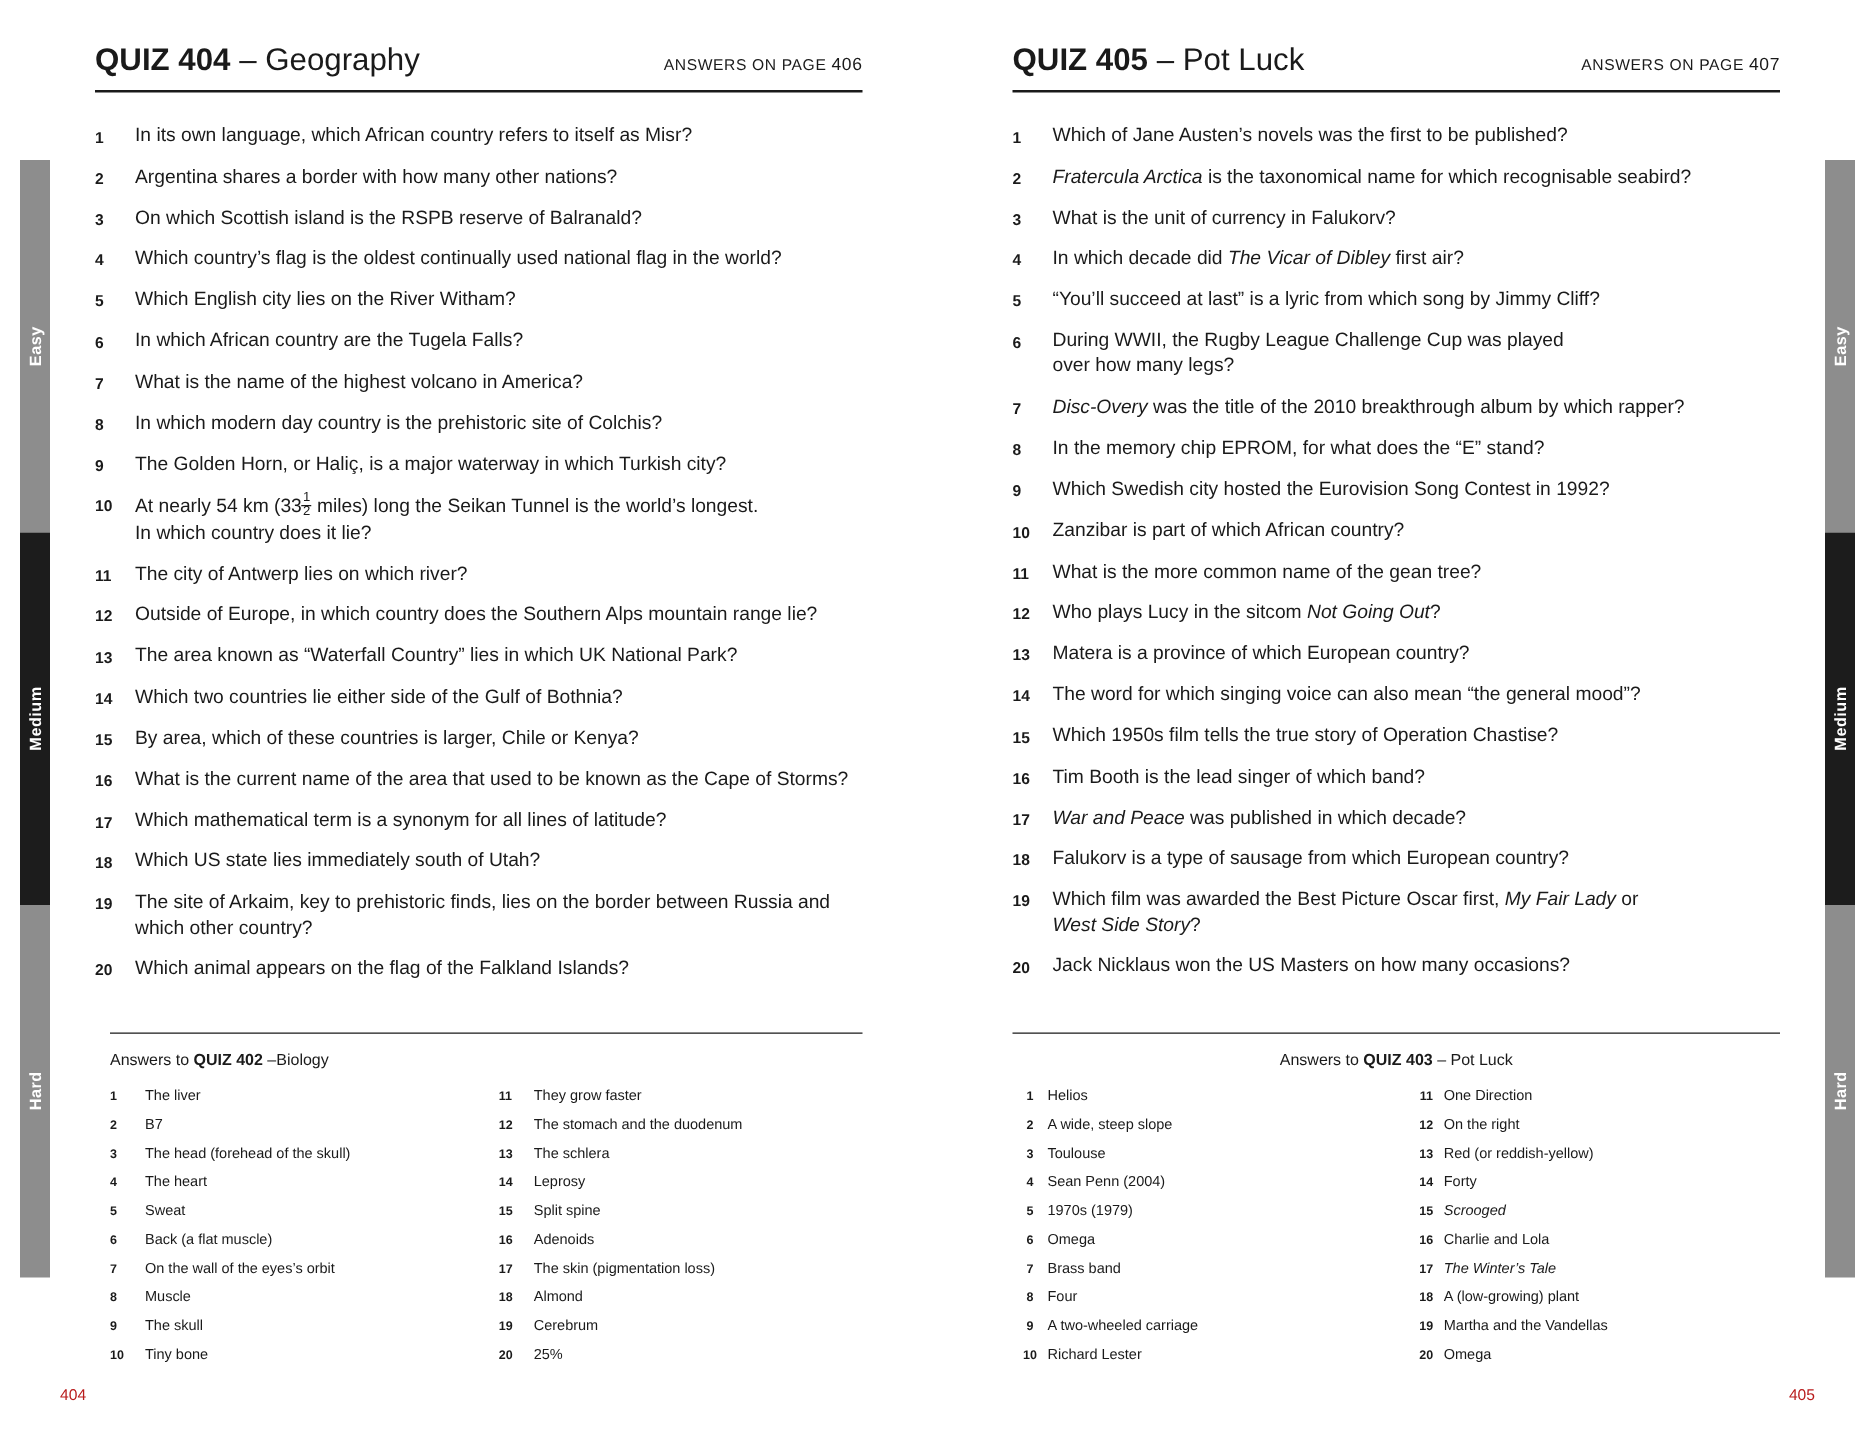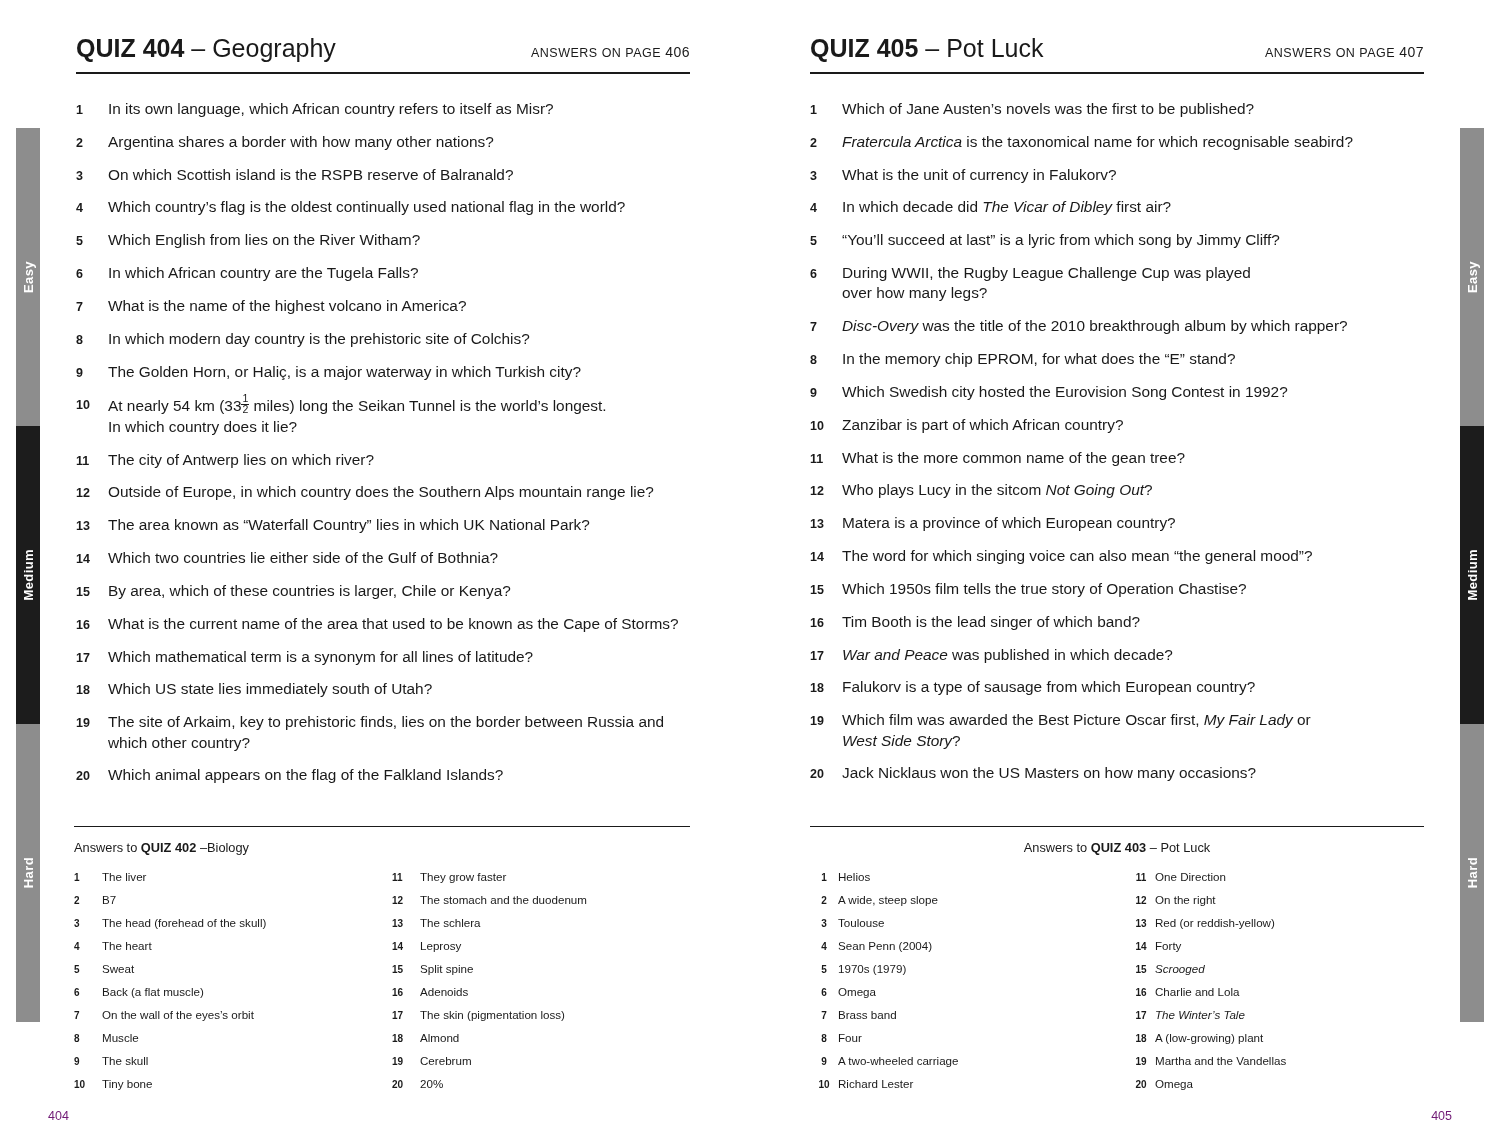--- a/index.html
+++ b/index.html
@@ -116,21 +116,21 @@
     line-height: 0.95;
     vertical-align: -2px;
     text-align: center;
   }
   .frac .top { display: block; border-bottom: 1px solid #1a1a1a; padding: 0 1px;}
   .frac .bot { display: block; padding: 0 1px;}
 
   
   .answers-block {
     position: absolute;
-    left: 74px;
+    left: 88px;
     right: 60px;
     top: 826px;
   }
   .page.right .answers-block {
     left: 60px;
     right: 76px;
     text-align: center;
   }
   .answers-rule {
     border-top: 1px solid #1a1a1a;
@@ -167,21 +167,21 @@
     font-size: 10px;
     font-weight: bold;
   }
   .answers-cols li .atext i { font-style: italic; }
 
   
   .folio {
     position: absolute;
     bottom: 24px;
     font-size: 12.5px;
-    color: #701a75;
+    color: #b91c1c;
   }
   .page.left .folio  { left: 48px; }
   .page.right .folio { right: 48px; }
 </style>
 </head>
 <body>
 
 <div class="tab-col left">
   <div class="tab easy">
     <span>Easy</span>
@@ -231,21 +231,21 @@
         <li>
           <span class="num">3</span>
           <span class="qtext">On which Scottish island is the RSPB reserve of Balranald?</span>
         </li>
         <li>
           <span class="num">4</span>
           <span class="qtext">Which country’s flag is the oldest continually used national flag in the world?</span>
         </li>
         <li>
           <span class="num">5</span>
-          <span class="qtext">Which English from lies on the River Witham?</span>
+          <span class="qtext">Which English city lies on the River Witham?</span>
         </li>
         <li>
           <span class="num">6</span>
           <span class="qtext">In which African country are the Tugela Falls?</span>
         </li>
         <li>
           <span class="num">7</span>
           <span class="qtext">What is the name of the highest volcano in America?</span>
         </li>
         <li>
@@ -385,21 +385,21 @@
               <li>
                 <span class="num">18</span>
                 <span class="atext">Almond</span>
               </li>
               <li>
                 <span class="num">19</span>
                 <span class="atext">Cerebrum</span>
               </li>
               <li>
                 <span class="num">20</span>
-                <span class="atext">20%</span>
+                <span class="atext">25%</span>
               </li>
             </ol>
           </div>
       </div>
     </div>
 
     <div class="folio">404</div>
   </div>
 
   <div class="page right">

